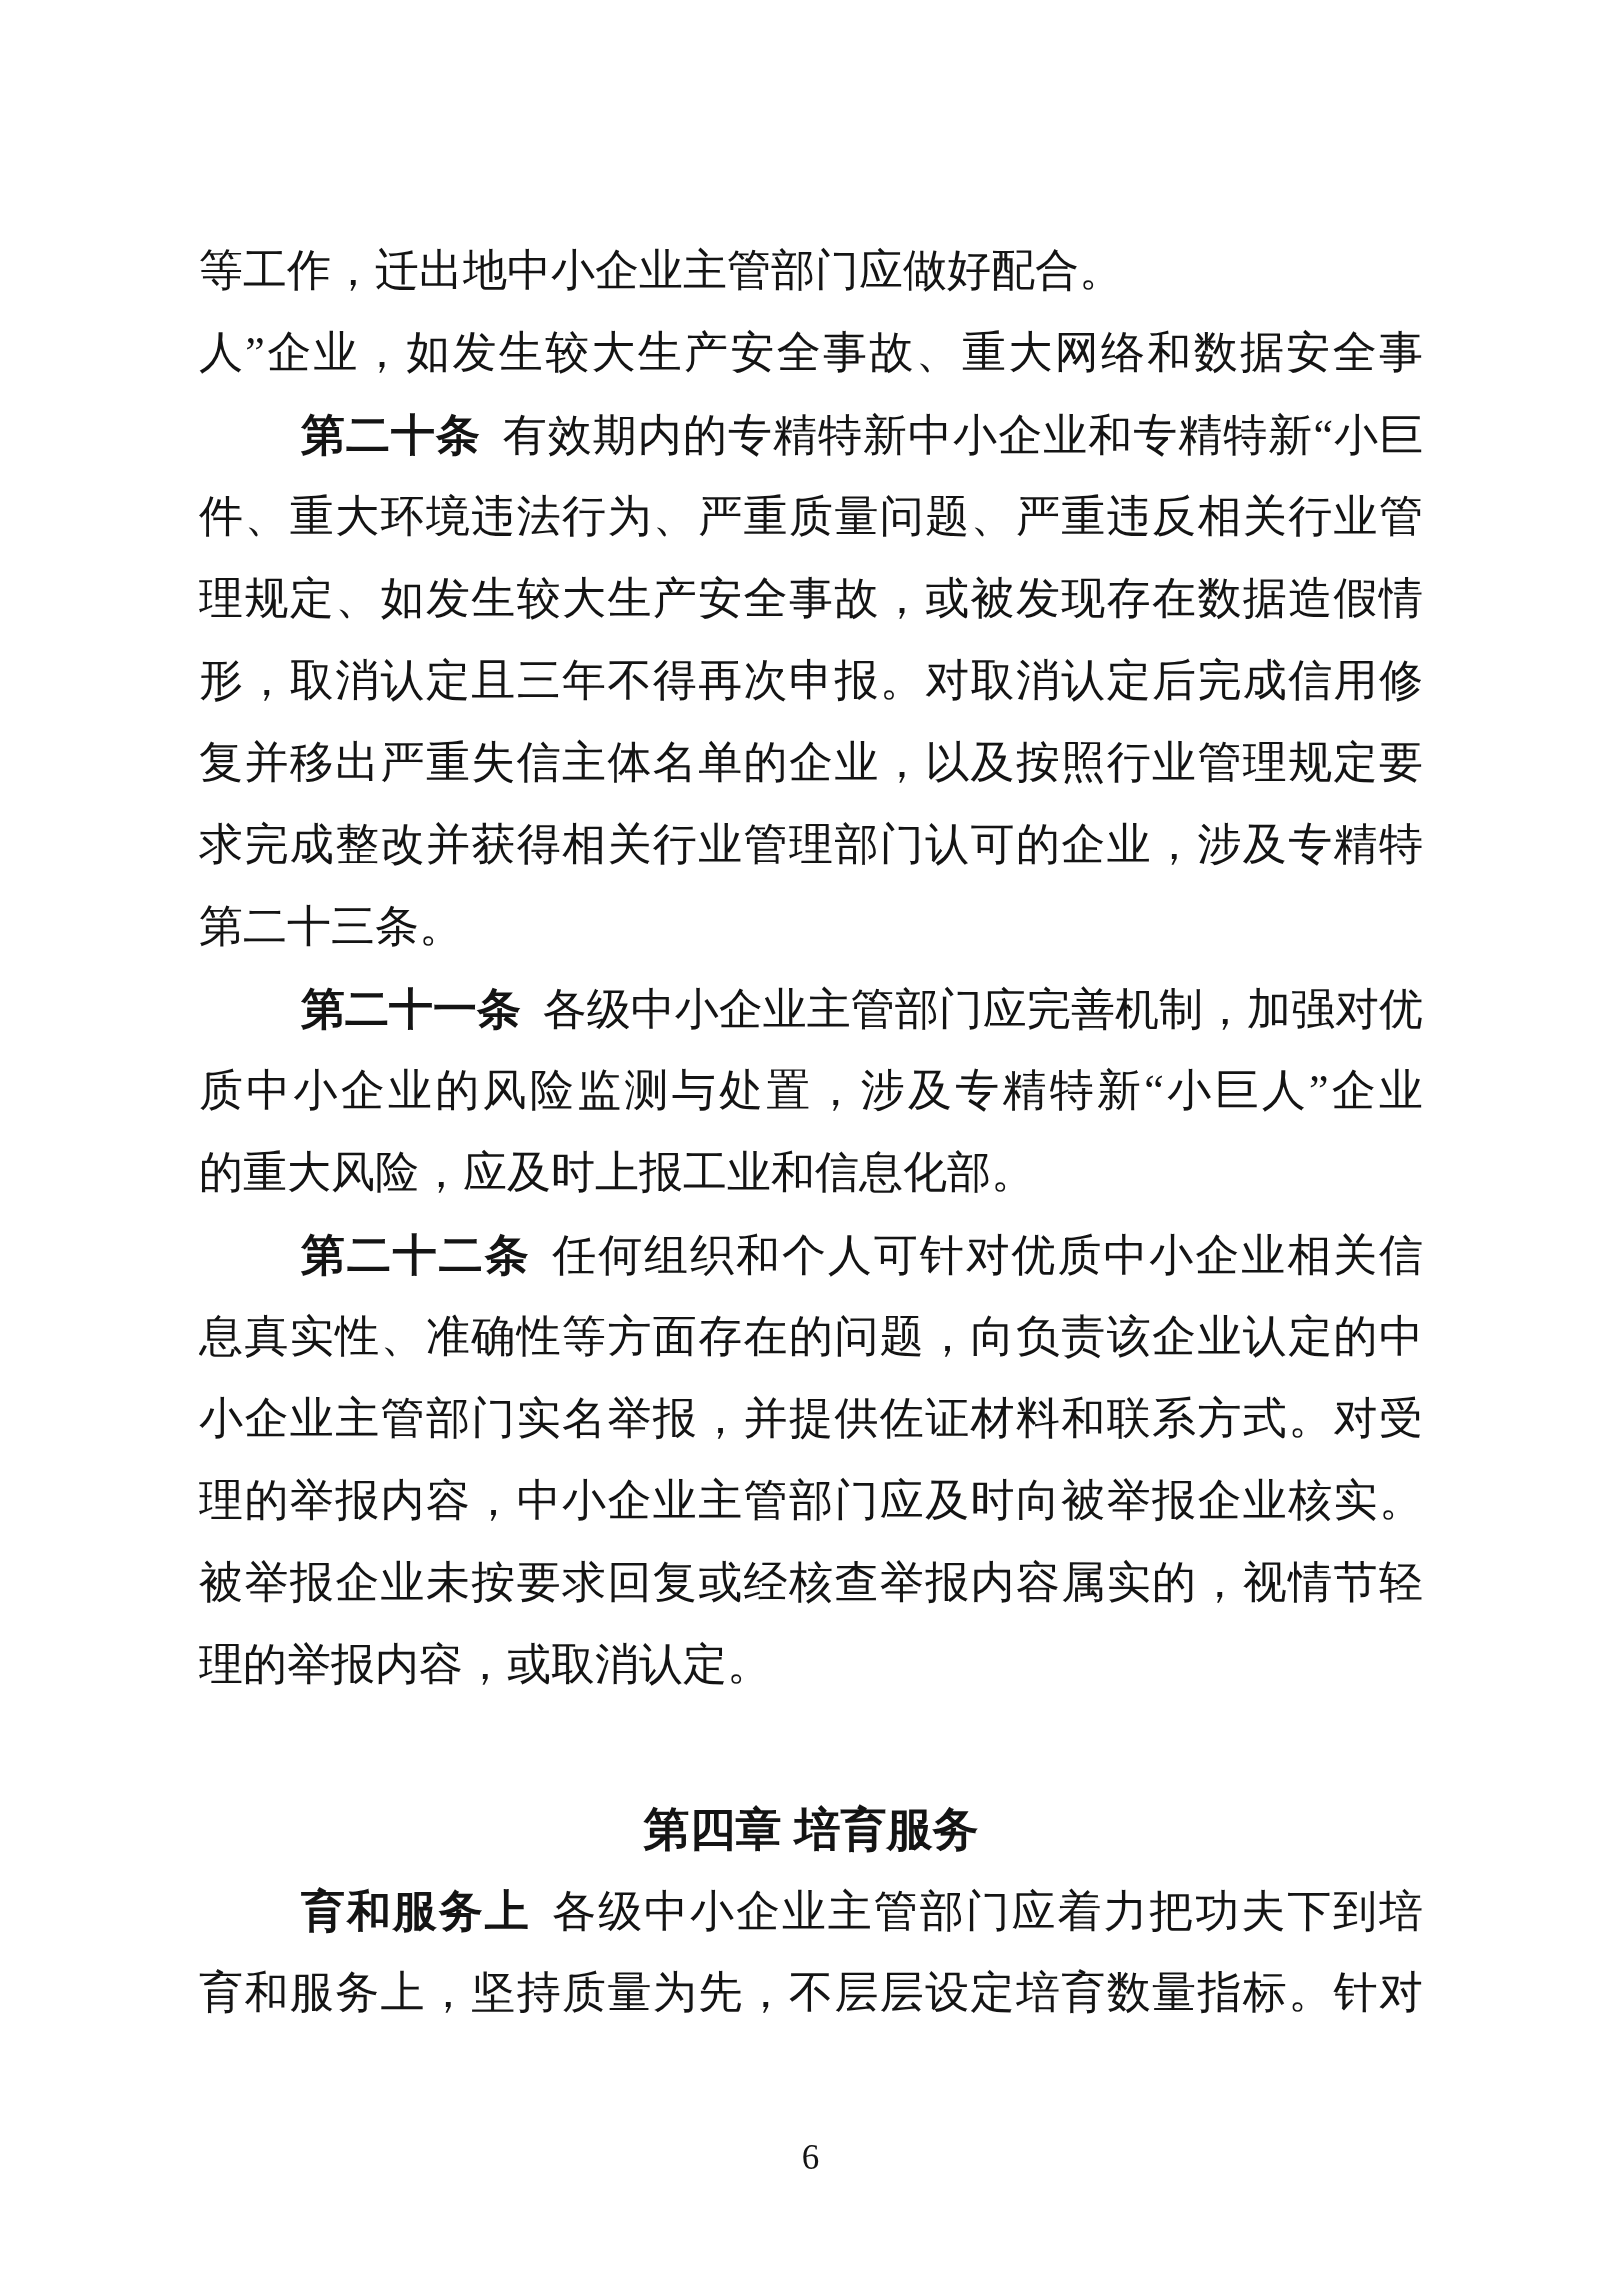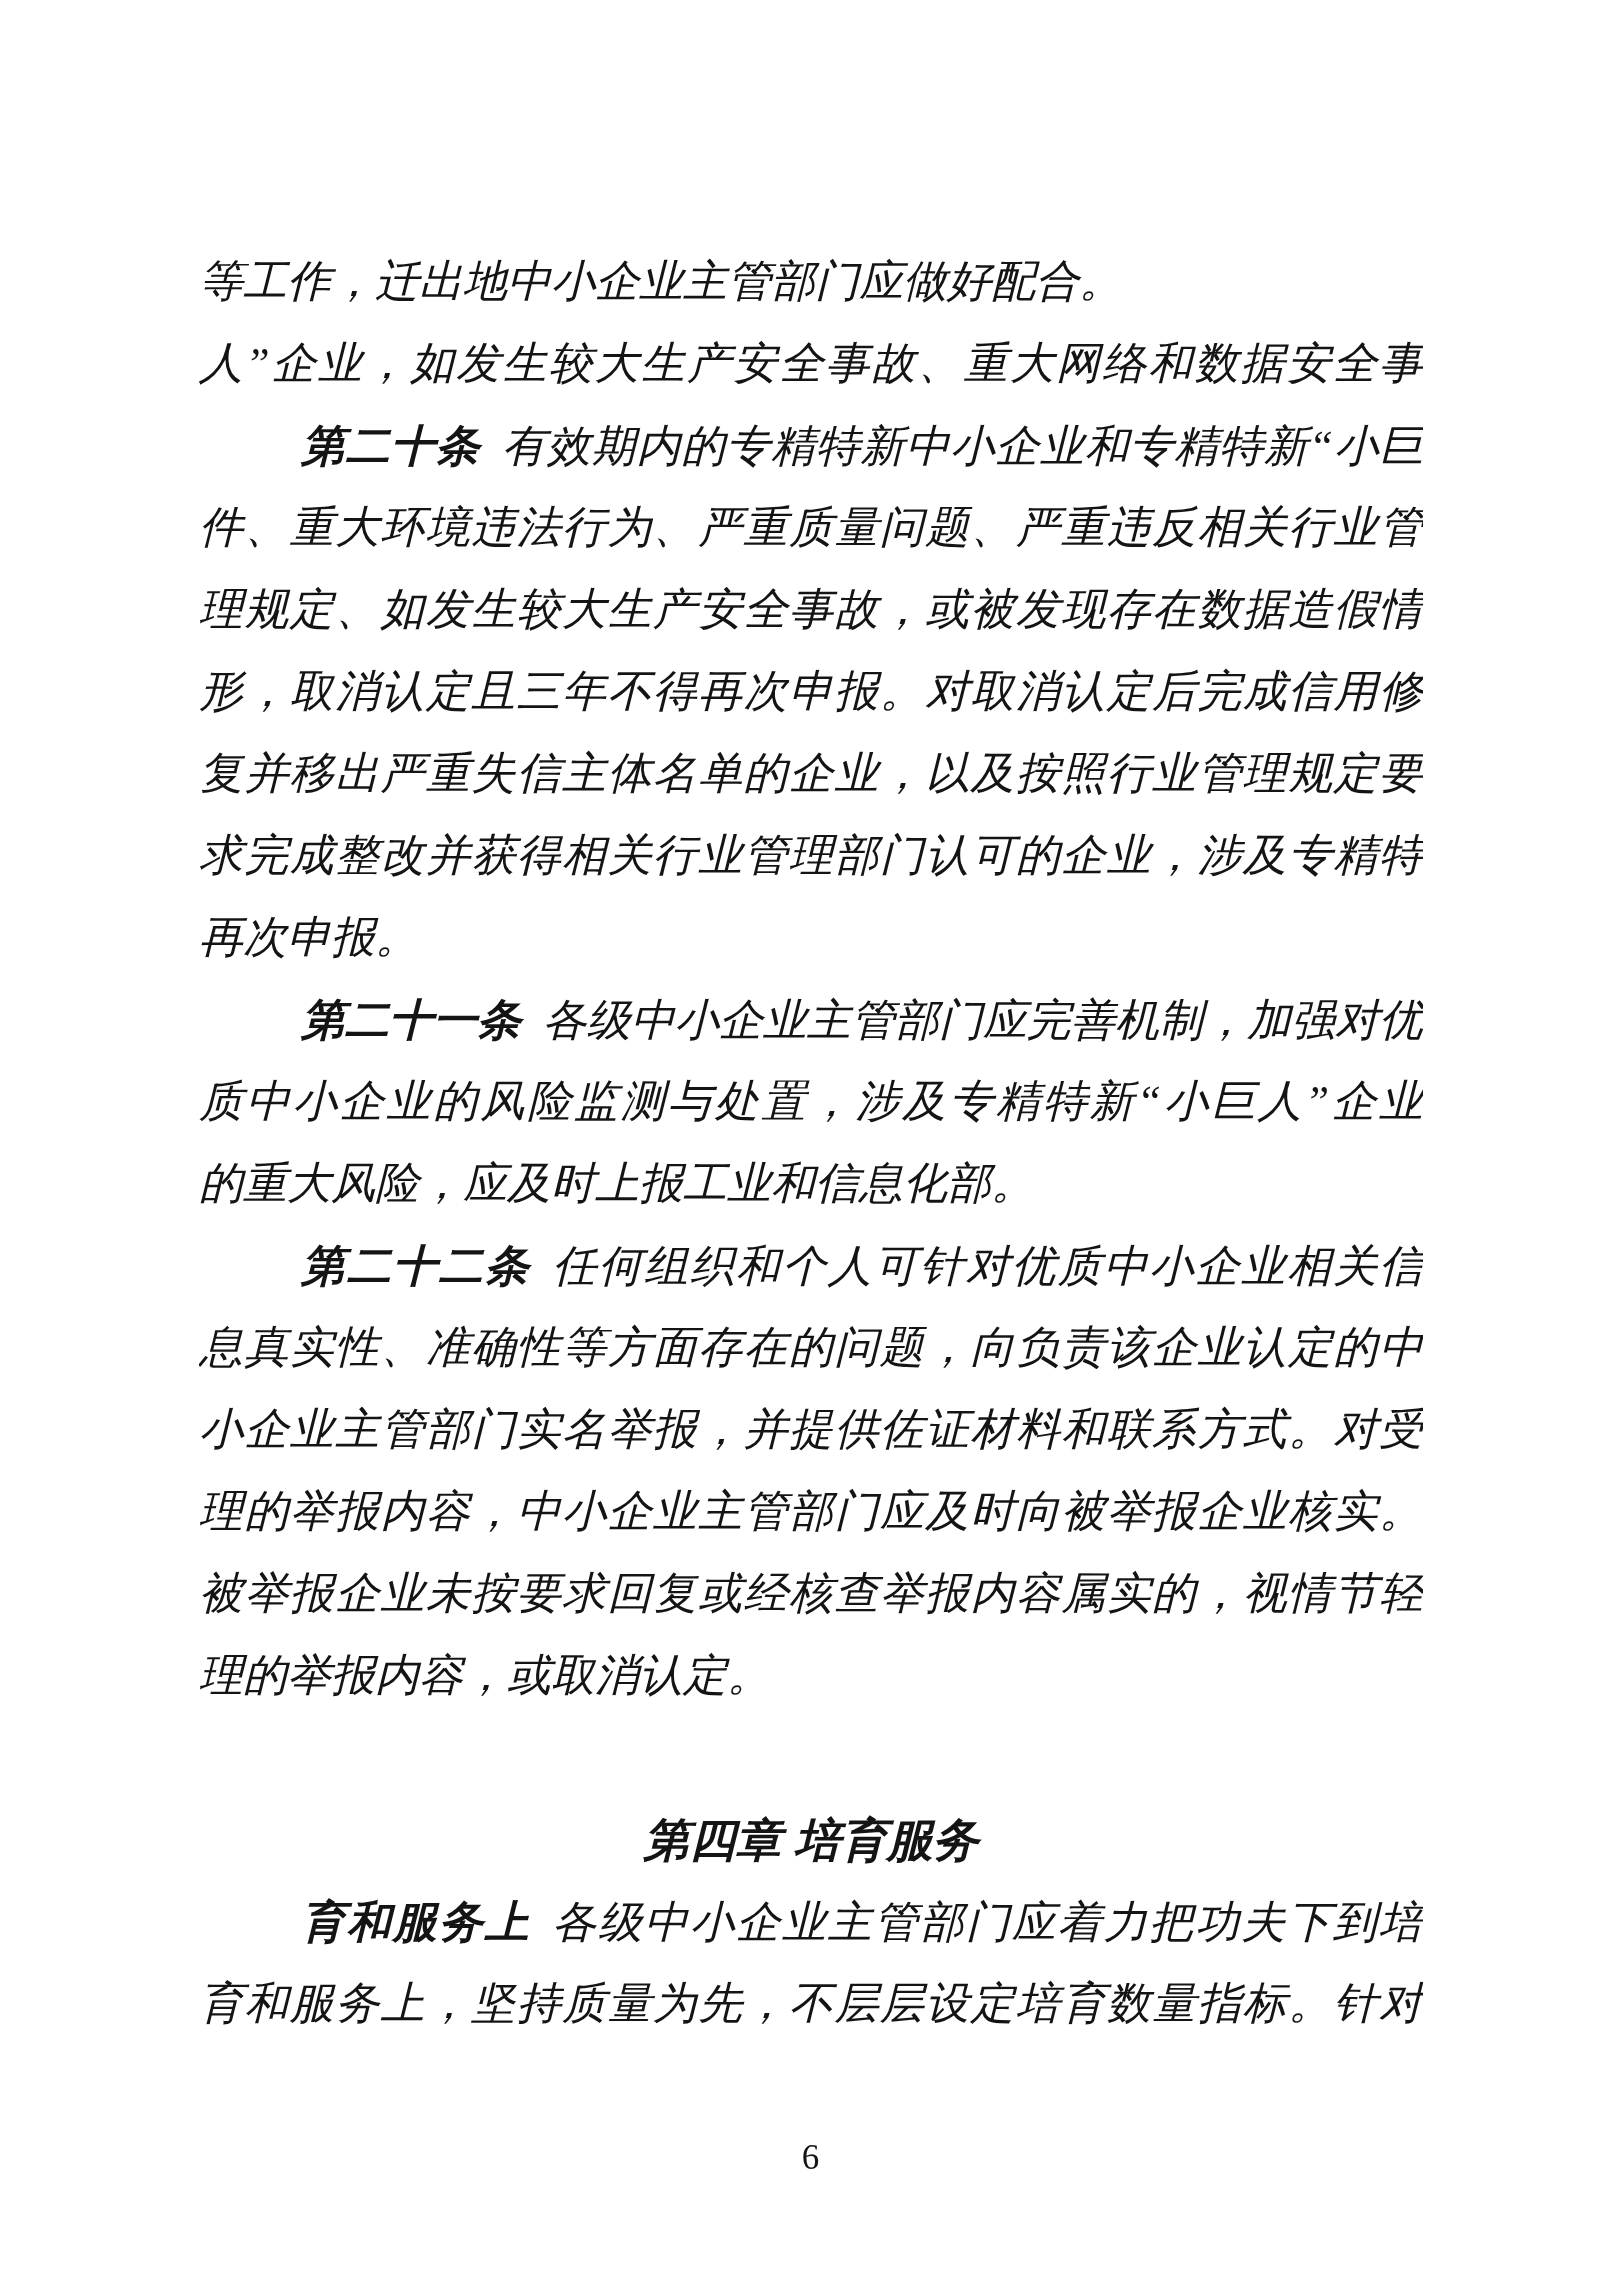--- a/index.html
+++ b/index.html
@@ -12,23 +12,22 @@
     width: 1621px;
     height: 2293px;
     background: #ffffff;
     color: #141414;
     font-family: "Liberation Serif", "DejaVu Serif", serif;
     overflow: hidden;
   }
   .content {
     position: absolute;
     left: 199px;
-    top: 241px;
+    top: 230px;
     width: 1224px;
-    font-style: italic;
   }
   .line {
     box-sizing: border-box;
     height: 82px;
     line-height: 82px;
     font-size: 44px;
     text-align: justify;
     text-align-last: justify;
     text-justify: inter-character;
     overflow: hidden;
@@ -79,21 +78,21 @@
 
     <div class="line">人”企业，如发生较大生产安全事故、重大网络和数据安全事</div>
     <div class="line first">
       <span class="term">第二十条</span><span>有效期内的专精特新中小企业和专精特新“小巨</span>
     </div>
     <div class="line">件、重大环境违法行为、严重质量问题、严重违反相关行业管</div>
     <div class="line">理规定、如发生较大生产安全事故，或被发现存在数据造假情</div>
     <div class="line">形，取消认定且三年不得再次申报。对取消认定后完成信用修</div>
     <div class="line">复并移出严重失信主体名单的企业，以及按照行业管理规定要</div>
     <div class="line">求完成整改并获得相关行业管理部门认可的企业，涉及专精特新</div>
-    <div class="line final">再次申报。</div>
+    <div class="line final">第二十三条。</div>
 
     <div class="line first">
       <span class="term">第二十一条</span><span>各级中小企业主管部门应完善机制，加强对优</span>
     </div>
     <div class="line">质中小企业的风险监测与处置，涉及专精特新“小巨人”企业</div>
     <div class="line final">的重大风险，应及时上报工业和信息化部。</div>
 
     <div class="line first">
       <span class="term">第二十二条</span><span>任何组织和个人可针对优质中小企业相关信</span>
     </div>

